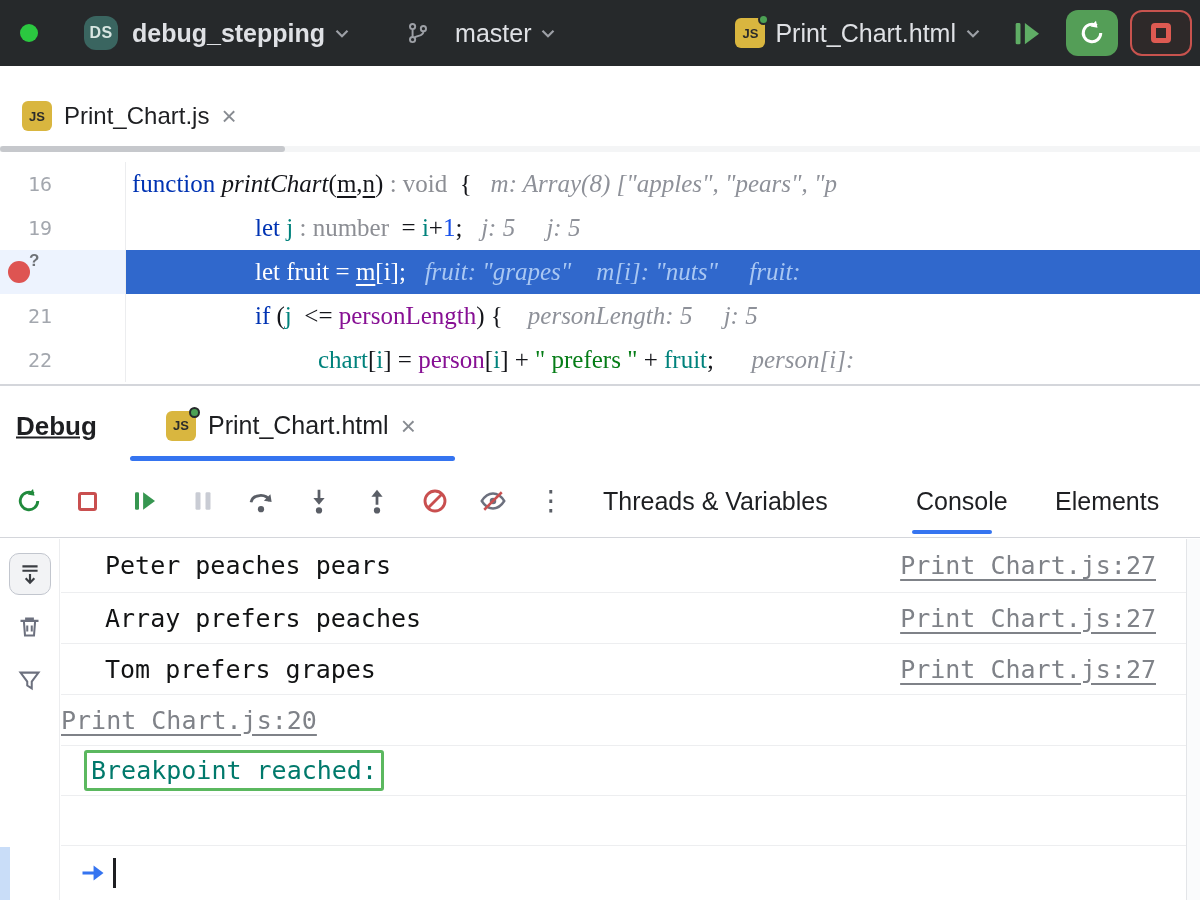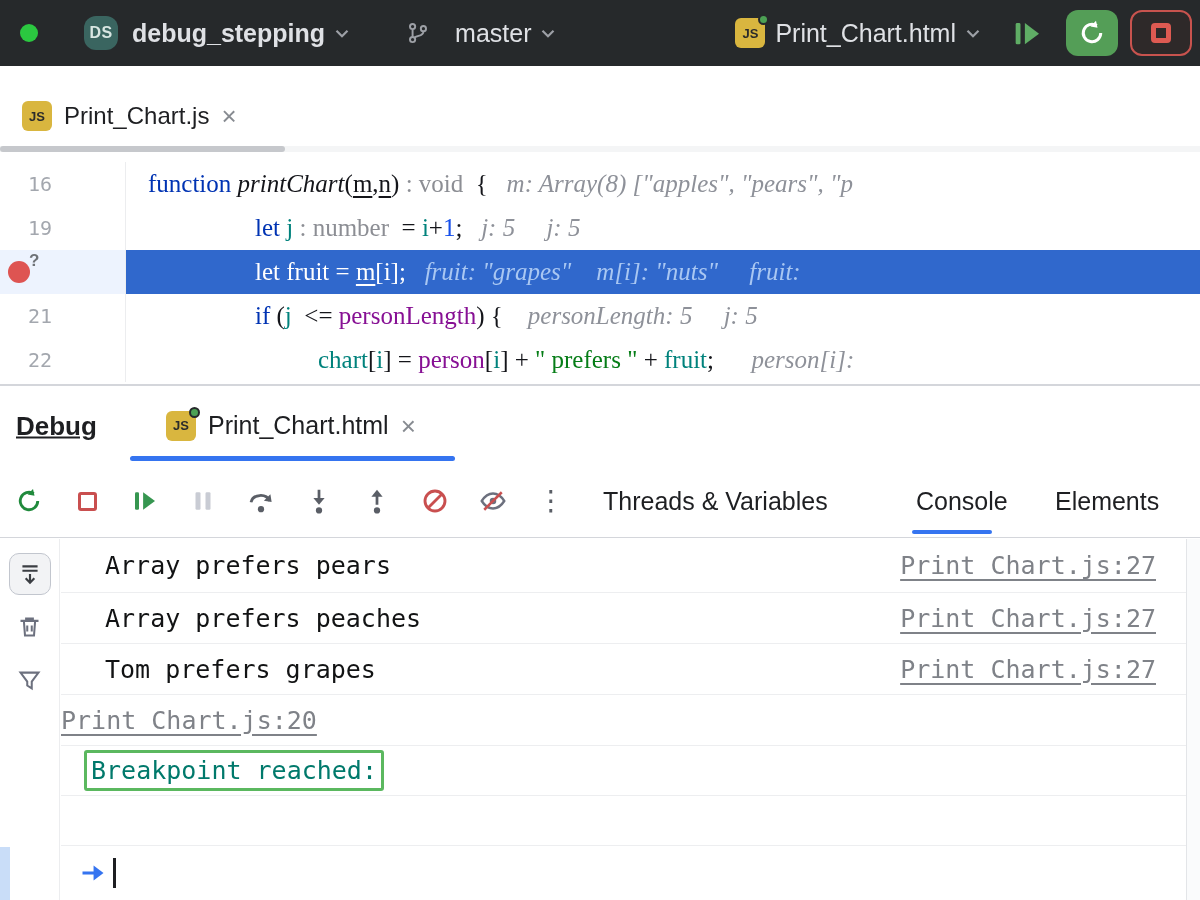--- a/index.html
+++ b/index.html
@@ -37,21 +37,21 @@
   .tabstrip { position:absolute; top:66px; left:0; width:1200px; height:92px; background:#fff; }
   .etab { position:absolute; left:22px; top:24px; height:52px; display:flex; align-items:center; gap:12px; }
   .etab .label { font-size:24px; color:#1E1F22; }
   .close-x { color:#878B91; font-size:26px; line-height:1; font-weight:400; }
   .tab-track { position:absolute; left:0; top:80px; width:1200px; height:6px; background:#F4F5F6; }
   .tab-thumb { position:absolute; left:0; top:80px; width:285px; height:6px; border-radius:3px; background:#C6C8CC; }
 
   
   .editor { position:absolute; top:158px; left:0; width:1200px; height:226px; background:#fff; overflow:hidden; }
   .erow { display:flex; height:44px; }
-  .erow:first-child { margin-top:4px;gap:16px; }
+  .erow:first-child { margin-top:4px; }
   .gut { width:126px; flex:none; position:relative; border-right:1px solid #ECEDEF; }
   .lnum { position:absolute; left:28px; top:50%; transform:translateY(-50%);
     font-family:"DejaVu Sans Mono","Liberation Mono",monospace; font-size:20px; color:#A3A7AE; }
   .cl { flex:1; white-space:pre; overflow:hidden;
     font-family:Liberation Serif, serif; font-size:25px; line-height:44px; color:#14151A; }
   .ind0 { padding-left:6px; } .ind1 { padding-left:129px; } .ind2 { padding-left:192px; }
   .exec .cl { background:#3068CC; }
   .exec .gut { background:#EDF3FE; }
   .bp-circle { position:absolute; left:8px; top:11px; width:22px; height:22px; border-radius:50%; background:#DE5452; }
   .bp-q { position:absolute; left:29px; top:1px; color:#6E7277; font-weight:700; font-size:17px;
@@ -313,21 +313,21 @@
       </span>
       <span class="licon li-filter">
         <svg width="27" height="27" viewBox="0 0 24 24" fill="none" stroke="#6C707E" stroke-width="1.8">
           <path d="M4 5h16l-6 8v6l-4-2.5V13z"></path>
         </svg>
       </span>
     </div>
 
     <div class="crows">
       <div class="crow r54">
-        <span class="ctext">Array prefers pears</span>
+        <span class="ctext">Peter peaches pears</span>
         <a class="clink">Print_Chart.js:27</a>
       </div>
       <div class="crow r51">
         <span class="ctext">Array prefers peaches</span>
         <a class="clink">Print_Chart.js:27</a>
       </div>
       <div class="crow r51">
         <span class="ctext">Tom prefers grapes</span>
         <a class="clink">Print_Chart.js:27</a>
       </div>

